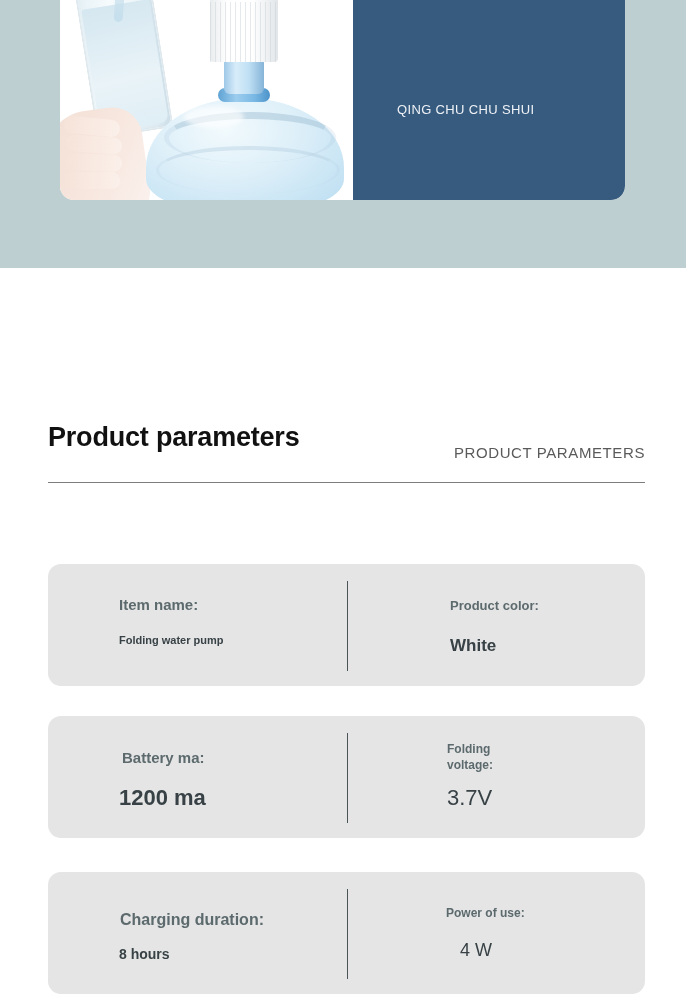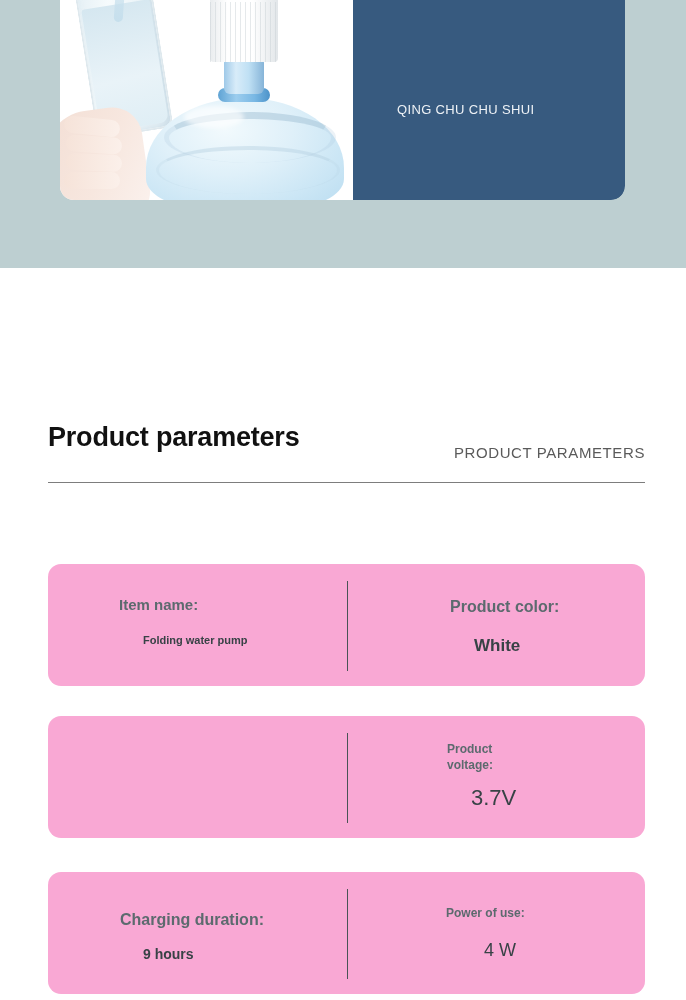--- a/index.html
+++ b/index.html
@@ -254,21 +254,21 @@
     height: 1px;
     background: #7d7d7d;
   }
 
   
   .param-card {
     position: absolute;
     left: 48px;
     width: 597px;
     height: 122px;
-    background: #f9a8d4;
+    background: #e5e5e5;
     border-radius: 13px;
   }
   .param-card.c0 { top: 564px; }
   .param-card.c1 { top: 716px; }
   .param-card.c2 { top: 872px; }
 
   .card-divider {
     position: absolute;
     left: 299px;
     top: 17px;
@@ -286,27 +286,26 @@
 
   .cell-label {
     position: absolute;
     color: #5c6a6e;
     font-weight: bold;
     white-space: pre-line;
   }
   .cell-value {
     position: absolute;
     color: #384246;
-    margin-left: 24px;
   }
 
   
   .c0 .cell.left  .cell-label { left: 71px;  top: 32px; font-size: 15px; }
   .c0 .cell.left  .cell-value { left: 71px;  top: 70px; font-size: 11px;   font-weight: bold; }
-  .c0 .cell.right .cell-label { left: 102px; top: 34px; font-size: 16px; }
+  .c0 .cell.right .cell-label { left: 102px; top: 34px; font-size: 13px; }
   .c0 .cell.right .cell-value { left: 102px; top: 72px; font-size: 17px;   font-weight: bold; }
 
   .c1 .cell.left  .cell-label { left: 74px;  top: 33px; font-size: 15px; }
   .c1 .cell.left  .cell-value { left: 71px;  top: 69px; font-size: 22px;   font-weight: bold; }
   .c1 .cell.right .cell-label { left: 99px;  top: 25px; font-size: 12px;   line-height: 1.35; }
   .c1 .cell.right .cell-value { left: 99px;  top: 69px; font-size: 22px;   font-weight: normal; }
 
   .c2 .cell.left  .cell-label { left: 72px;  top: 39px; font-size: 16px; }
   .c2 .cell.left  .cell-value { left: 71px;  top: 74px; font-size: 14px;   font-weight: bold; }
   .c2 .cell.right .cell-label { left: 98px;  top: 34px; font-size: 12px; text-align: center; }
@@ -358,31 +357,35 @@
     <div class="cell-value">Folding water pump</div>
   </div>
   <div class="card-divider"></div>
   <div class="cell right">
     <div class="cell-label">Product color:</div>
     <div class="cell-value">White</div>
   </div>
 </div>
 
 <div class="param-card c1">
+  <div class="cell left">
+    <div class="cell-label">Battery ma:</div>
+    <div class="cell-value">1200 ma</div>
+  </div>
   <div class="card-divider"></div>
   <div class="cell right">
-    <div class="cell-label">Product
+    <div class="cell-label">Folding
 voltage:</div>
     <div class="cell-value">3.7V</div>
   </div>
 </div>
 
 <div class="param-card c2">
   <div class="cell left">
     <div class="cell-label">Charging duration:</div>
-    <div class="cell-value">9 hours</div>
+    <div class="cell-value">8 hours</div>
   </div>
   <div class="card-divider"></div>
   <div class="cell right">
     <div class="cell-label">Power of use:</div>
     <div class="cell-value">4 W</div>
   </div>
 </div>
 
 </body></html>

